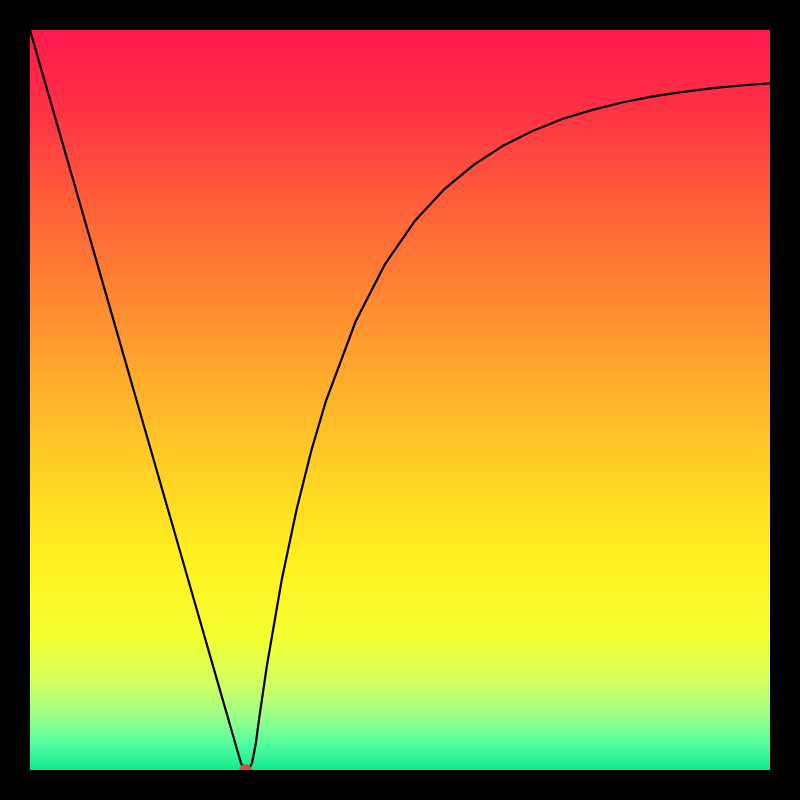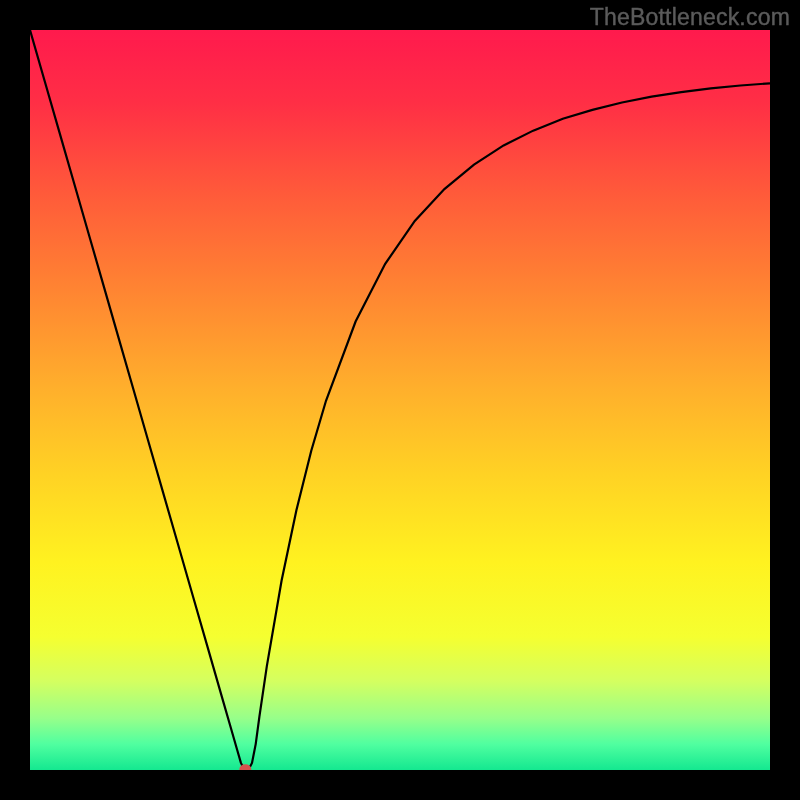--- a/index.html
+++ b/index.html
@@ -35,21 +35,20 @@
     height: 740px;
   }
   svg {
     display: block;
   }
 </style>
 </head>
 <body>
 <div class="outer">
 
-  <div class="attribution">TheBottleneck.com</div>
 
   <div class="plot">
     <svg id="chart-svg" width="740" height="740" viewBox="0 0 740 740" preserveAspectRatio="none">
       <defs>
         <linearGradient id="bg-grad" x1="0" y1="0" x2="0" y2="1">
             <stop offset="0%" stop-color="#ff1a4d"></stop>
             <stop offset="10%" stop-color="#ff2f45"></stop>
             <stop offset="22%" stop-color="#ff5a3a"></stop>
             <stop offset="35%" stop-color="#ff8432"></stop>
             <stop offset="48%" stop-color="#ffae2c"></stop>

